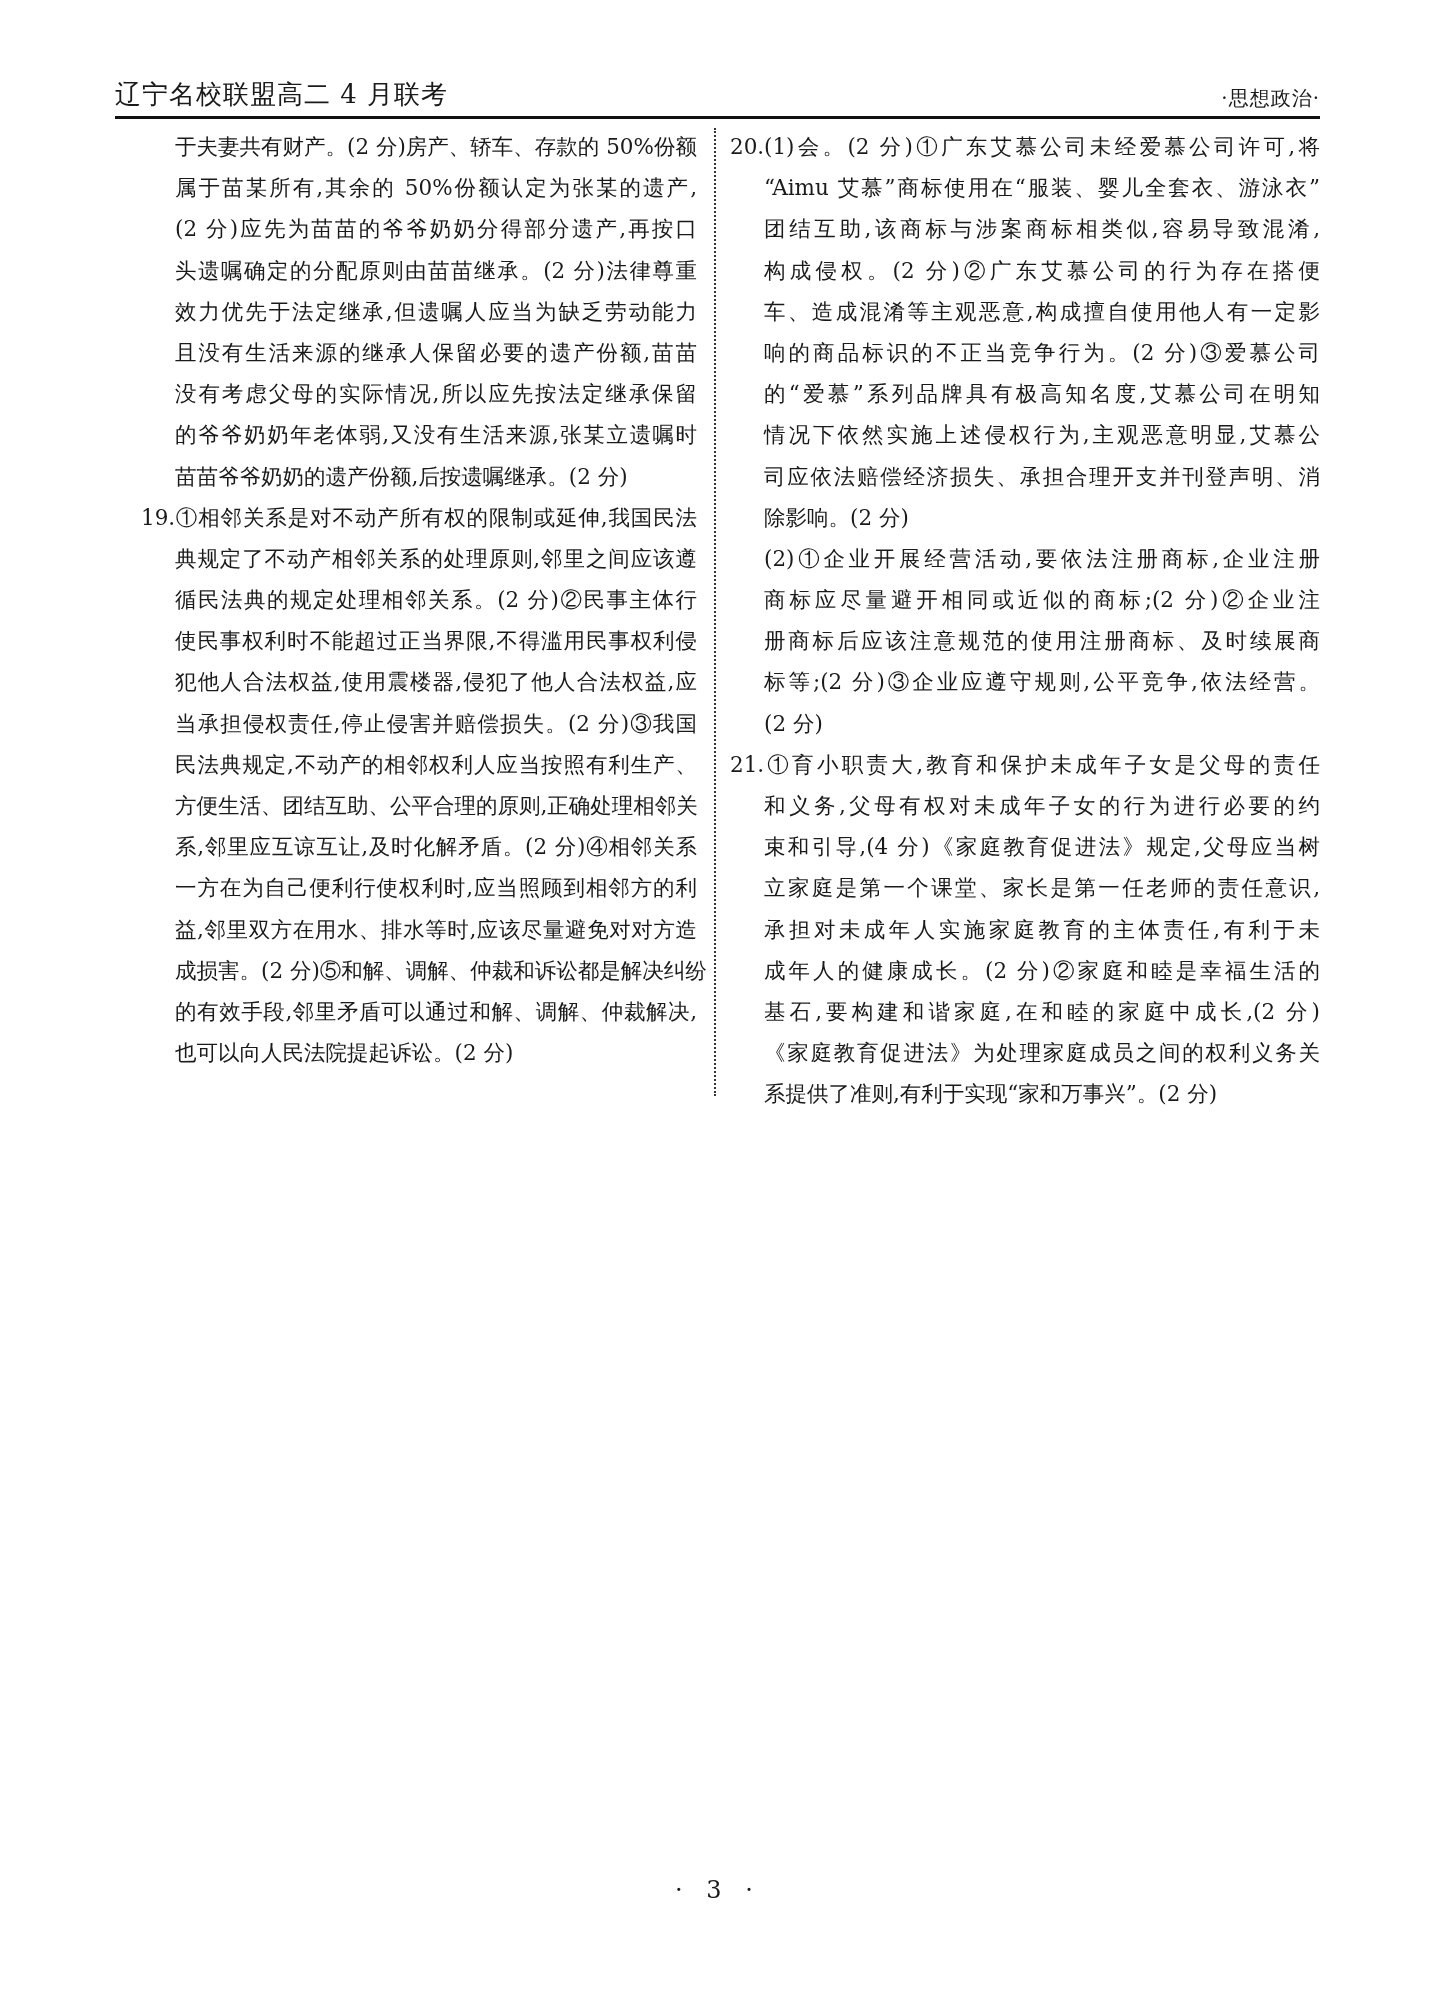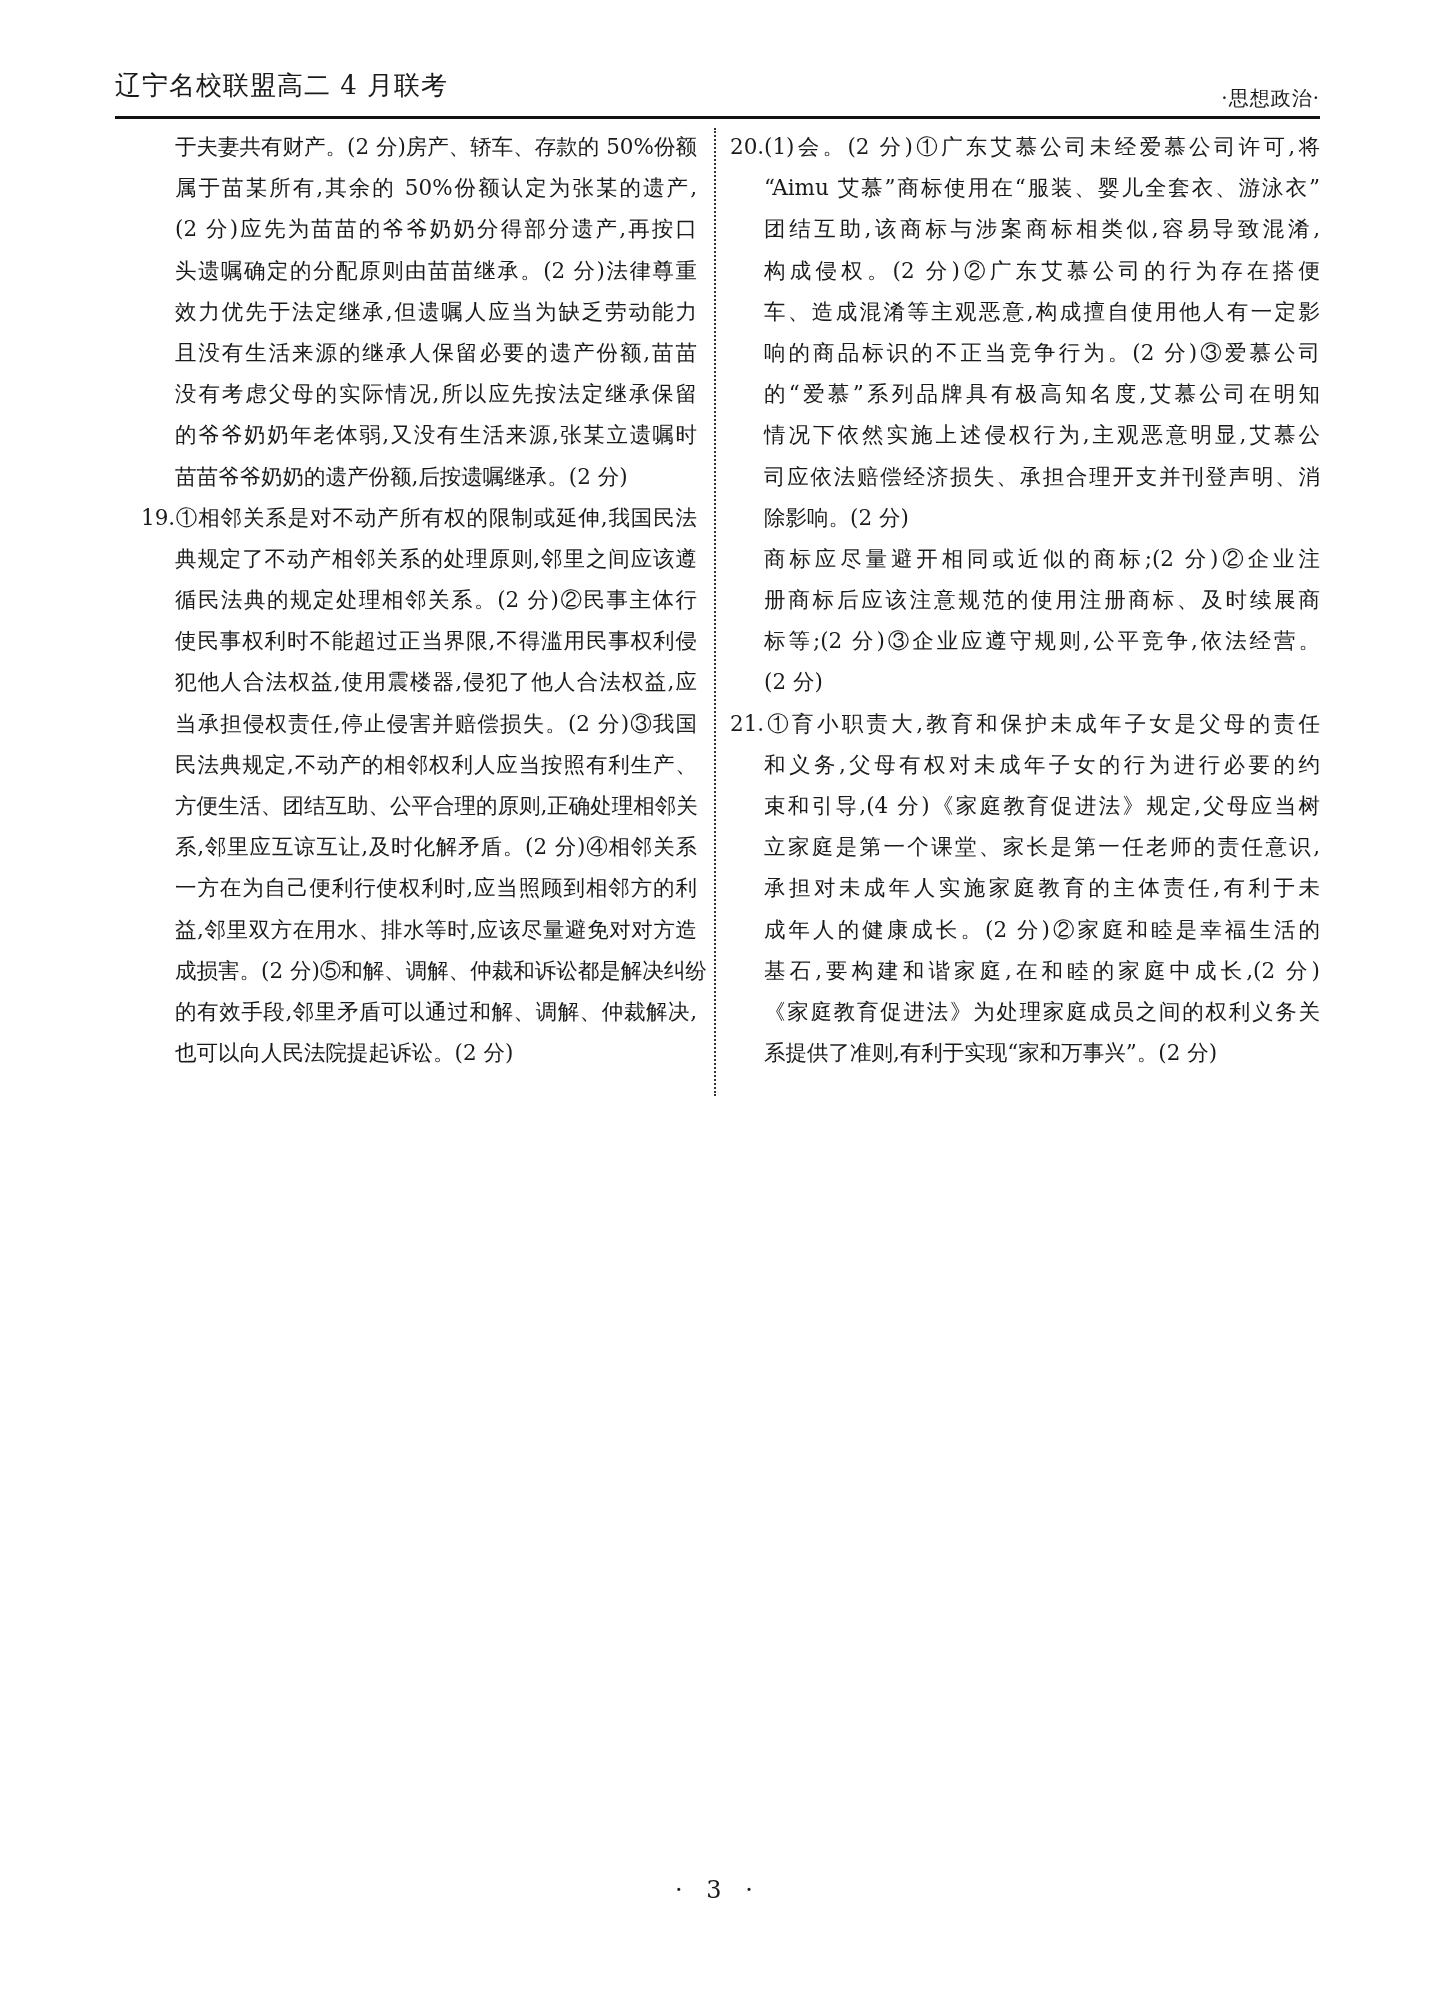--- a/index.html
+++ b/index.html
@@ -1,20 +1,20 @@
 <!DOCTYPE html>
 <html><head>
 <meta charset="utf-8">
 <style>
   html, body { margin: 0; padding: 0; background: #ffffff; }
   body { width: 1436px; height: 2000px; position: relative; overflow: hidden;
          font-family: "DejaVu Serif", "Liberation Serif", serif; color: #1a1a1a; }
   .header { position: absolute; left: 115px; top: 74px; width: 1205px; height: 42px;
             border-bottom: 3px solid #111; }
-  .header-left { position: absolute; left: 0; bottom: 13px; font-size: 26px; letter-spacing: 1px; }
+  .header-left { position: absolute; left: 0; bottom: 4px; font-size: 26px; letter-spacing: 1px; }
   .header-right { position: absolute; right: 0; bottom: 4px; font-size: 20px; letter-spacing: 1px; }
   .divider { position: absolute; left: 714px; top: 128px; height: 968px; width: 0;
              border-left: 2px dotted #333; }
   .col { position: absolute; top: 126px; font-size: 21.5px; line-height: 41.2px; }
   .col-left { left: 141px; width: 556px; }
   .col-right { left: 730px; width: 590px; }
   .line { white-space: nowrap; height: 41.2px; text-align: justify; text-align-last: justify; display: block; }
   .line.last { text-align-last: left; }
   .line.indent { padding-left: 34px; }
   .qnum { display: inline-block; width: 34px; margin-left: -34px; text-align: left; }
@@ -66,20 +66,21 @@
     <span class="line indent"><span class="qnum">20.</span><span>(1)会。(2 分)①广东艾慕公司未经爱慕公司许可,将</span></span>
     <span class="line indent">“Aimu 艾慕”商标使用在“服装、婴儿全套衣、游泳衣”</span>
     <span class="line indent">团结互助,该商标与涉案商标相类似,容易导致混淆,</span>
     <span class="line indent">构成侵权。(2 分)②广东艾慕公司的行为存在搭便</span>
     <span class="line indent">车、造成混淆等主观恶意,构成擅自使用他人有一定影</span>
     <span class="line indent">响的商品标识的不正当竞争行为。(2 分)③爱慕公司</span>
     <span class="line indent">的“爱慕”系列品牌具有极高知名度,艾慕公司在明知</span>
     <span class="line indent">情况下依然实施上述侵权行为,主观恶意明显,艾慕公</span>
     <span class="line indent">司应依法赔偿经济损失、承担合理开支并刊登声明、消</span>
     <span class="line indent last">除影响。(2 分)</span>
+    <span class="line indent">(2)①企业开展经营活动,要依法注册商标,企业注册</span>
     <span class="line indent">商标应尽量避开相同或近似的商标;(2 分)②企业注</span>
     <span class="line indent">册商标后应该注意规范的使用注册商标、及时续展商</span>
     <span class="line indent">标等;(2 分)③企业应遵守规则,公平竞争,依法经营。</span>
     <span class="line indent last">(2 分)</span>
   </div>
   <div>
     <span class="line indent"><span class="qnum">21.</span><span>①育小职责大,教育和保护未成年子女是父母的责任</span></span>
     <span class="line indent">和义务,父母有权对未成年子女的行为进行必要的约</span>
     <span class="line indent">束和引导,(4 分)《家庭教育促进法》规定,父母应当树</span>
     <span class="line indent">立家庭是第一个课堂、家长是第一任老师的责任意识,</span>

